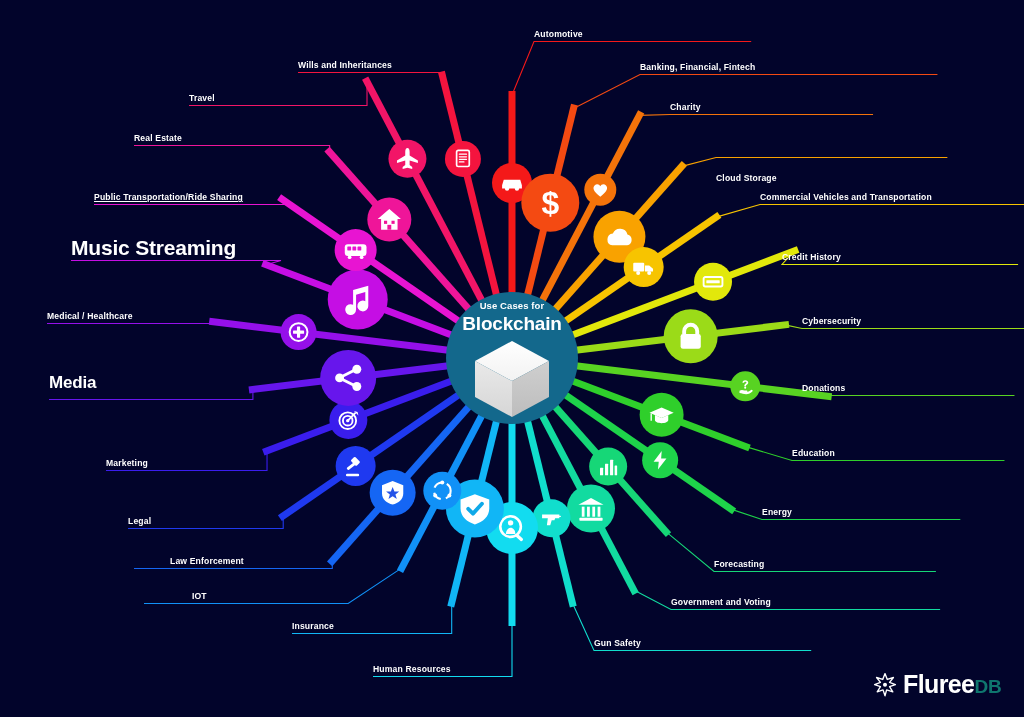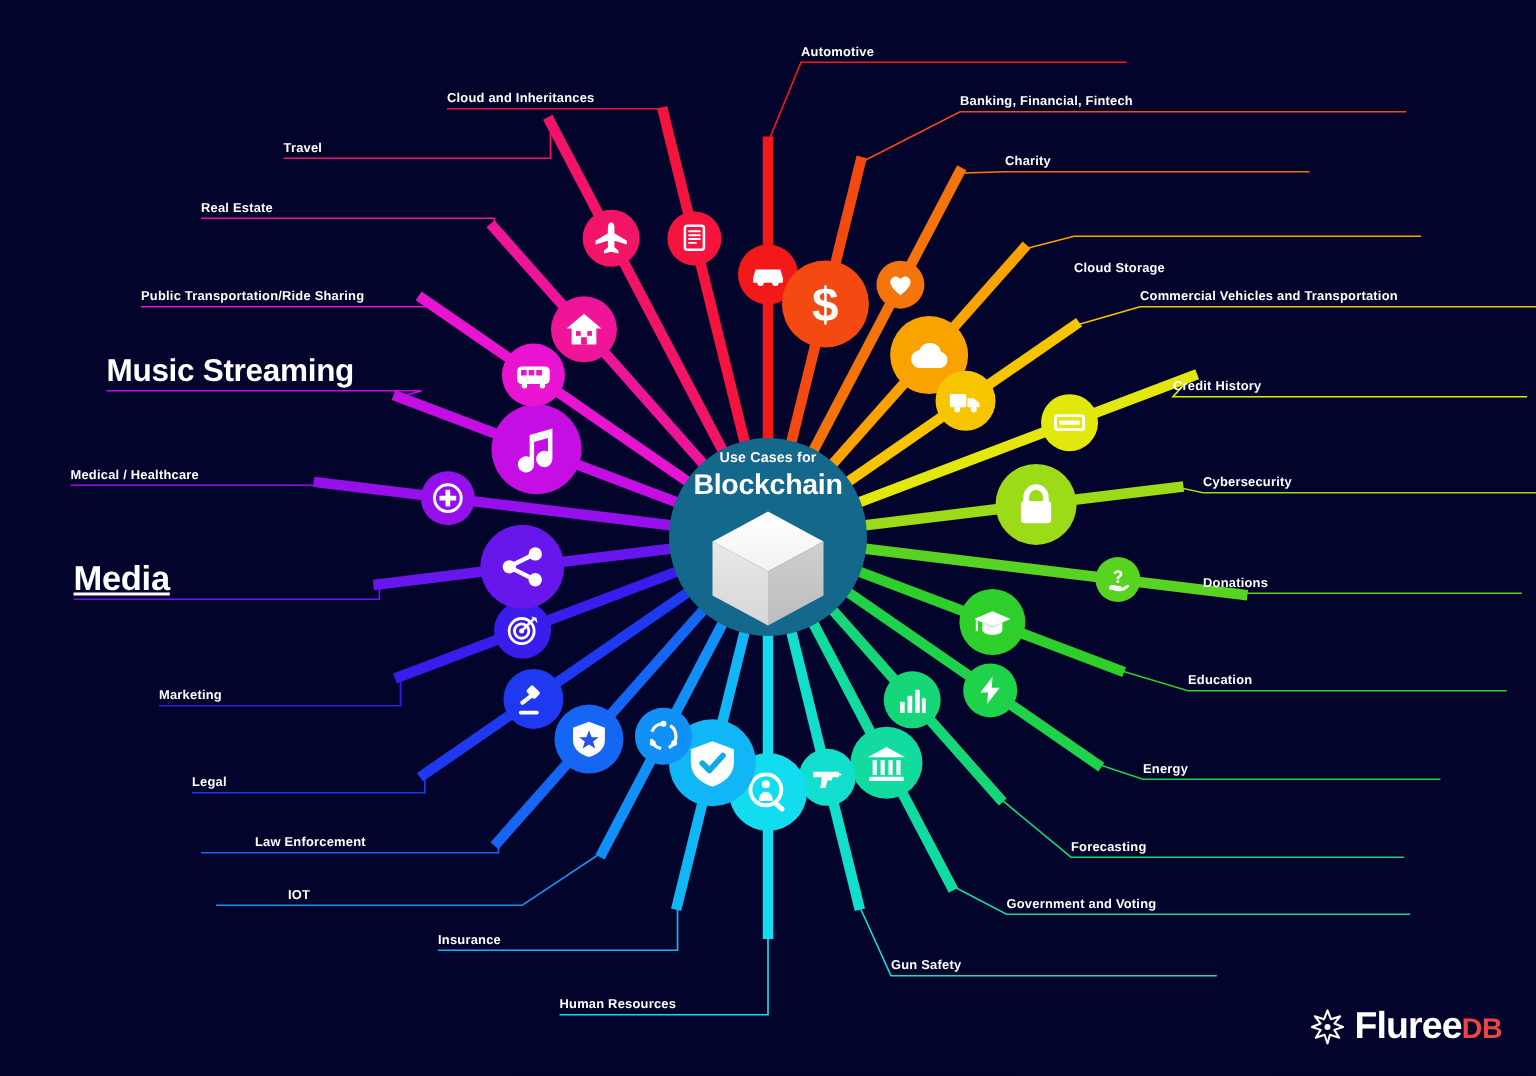--- a/index.html
+++ b/index.html
@@ -11,35 +11,35 @@
   }
   #stage{position:absolute;inset:0;width:1024px;height:717px;}
   svg#graphic{position:absolute;left:0;top:0;width:1024px;height:717px;display:block;}
 
   .lbl{
     position:absolute;color:#ffffff;white-space:nowrap;
     font-size:8.6px;font-weight:700;letter-spacing:.15px;line-height:1;
     pointer-events:auto;
   }
   .lbl.big1{font-size:21px;font-weight:700;letter-spacing:-.2px;}
-  .lbl.big2{font-size:23px;font-weight:700;letter-spacing:-.2px;text-decoration:underline;}
+  .lbl.big2{font-size:17px;font-weight:700;letter-spacing:-.2px;}
 
   .center-wrap{
     position:absolute;left:447px;top:300px;width:130px;height:48px;
     text-align:center;color:#ffffff;pointer-events:none;
   }
   .center-sub{font-size:9.5px;font-weight:700;letter-spacing:.1px;}
   .center-title{font-size:19px;font-weight:700;letter-spacing:-.2px;margin-top:2px;}
 
   .logo{
     position:absolute;left:872px;top:671px;display:flex;align-items:center;gap:5px;
   }
   .logo-mark{width:26px;height:26px;display:block;}
   .logo-text{font-size:25px;font-weight:700;color:#ffffff;letter-spacing:-.6px;line-height:1;}
-  .logo-text .db{color:#ef4444;font-size:19px;letter-spacing:-.2px;}
+  .logo-text .db{color:#0f766e;font-size:19px;letter-spacing:-.2px;}
 </style>
 </head>
 <body>
 
 <div id="stage">
 
   <svg id="graphic" viewBox="0 0 1024 717">
     <defs>
 
       <linearGradient id="cubeTop" x1="0" y1="0" x2="0" y2="1">
@@ -354,24 +354,24 @@
       <div class="lbl" style="left: 594px; top: 639px;">Gun Safety</div>
       <div class="lbl" style="left: 373px; top: 665px;">Human Resources</div>
       <div class="lbl" style="left: 292px; top: 622px;">Insurance</div>
       <div class="lbl" style="left: 144px; top: 592px; padding-left: 48px;">IOT</div>
       <div class="lbl" style="left: 134px; top: 557px; padding-left: 36px;">Law Enforcement</div>
       <div class="lbl" style="left: 128px; top: 517px;">Legal</div>
       <div class="lbl" style="left: 106px; top: 459px;">Marketing</div>
       <div class="lbl big2" style="left: 49px; top: 374px;">Media</div>
       <div class="lbl" style="left: 47px; top: 312px;">Medical / Healthcare</div>
       <div class="lbl big1" style="left: 71px; top: 237px;">Music Streaming</div>
-      <div class="lbl" style="left: 94px; top: 193px;">Public Transportation/Ride Sharing</div>
+      <div class="lbl" style="left: 94px; top: 193px; text-decoration: underline;">Public Transportation/Ride Sharing</div>
       <div class="lbl" style="left: 134px; top: 134px;">Real Estate</div>
       <div class="lbl" style="left: 189px; top: 94px;">Travel</div>
-      <div class="lbl" style="left: 298px; top: 61px;">Cloud and Inheritances</div>
+      <div class="lbl" style="left: 298px; top: 61px;">Wills and Inheritances</div>
     </div>
 
   <div class="logo">
     <svg class="logo-mark" viewBox="0 0 40 40">
       <g fill="none" stroke="#ffffff" stroke-width="2.1" stroke-linejoin="round">
         <path d="M20 4 L23.5 13 L33 10 L27 17.5 L36 21 L27 24 L32 32 L22.5 29 L20 38 L17 29 L8 32 L13 24 L4 21 L13 17.5 L7 10 L16.5 13 Z"></path>
       </g>
       <circle cx="20" cy="21" r="3.1" fill="#ffffff"></circle>
     </svg>
     <div class="logo-text"><span>Fluree</span><span class="db">DB</span></div>

